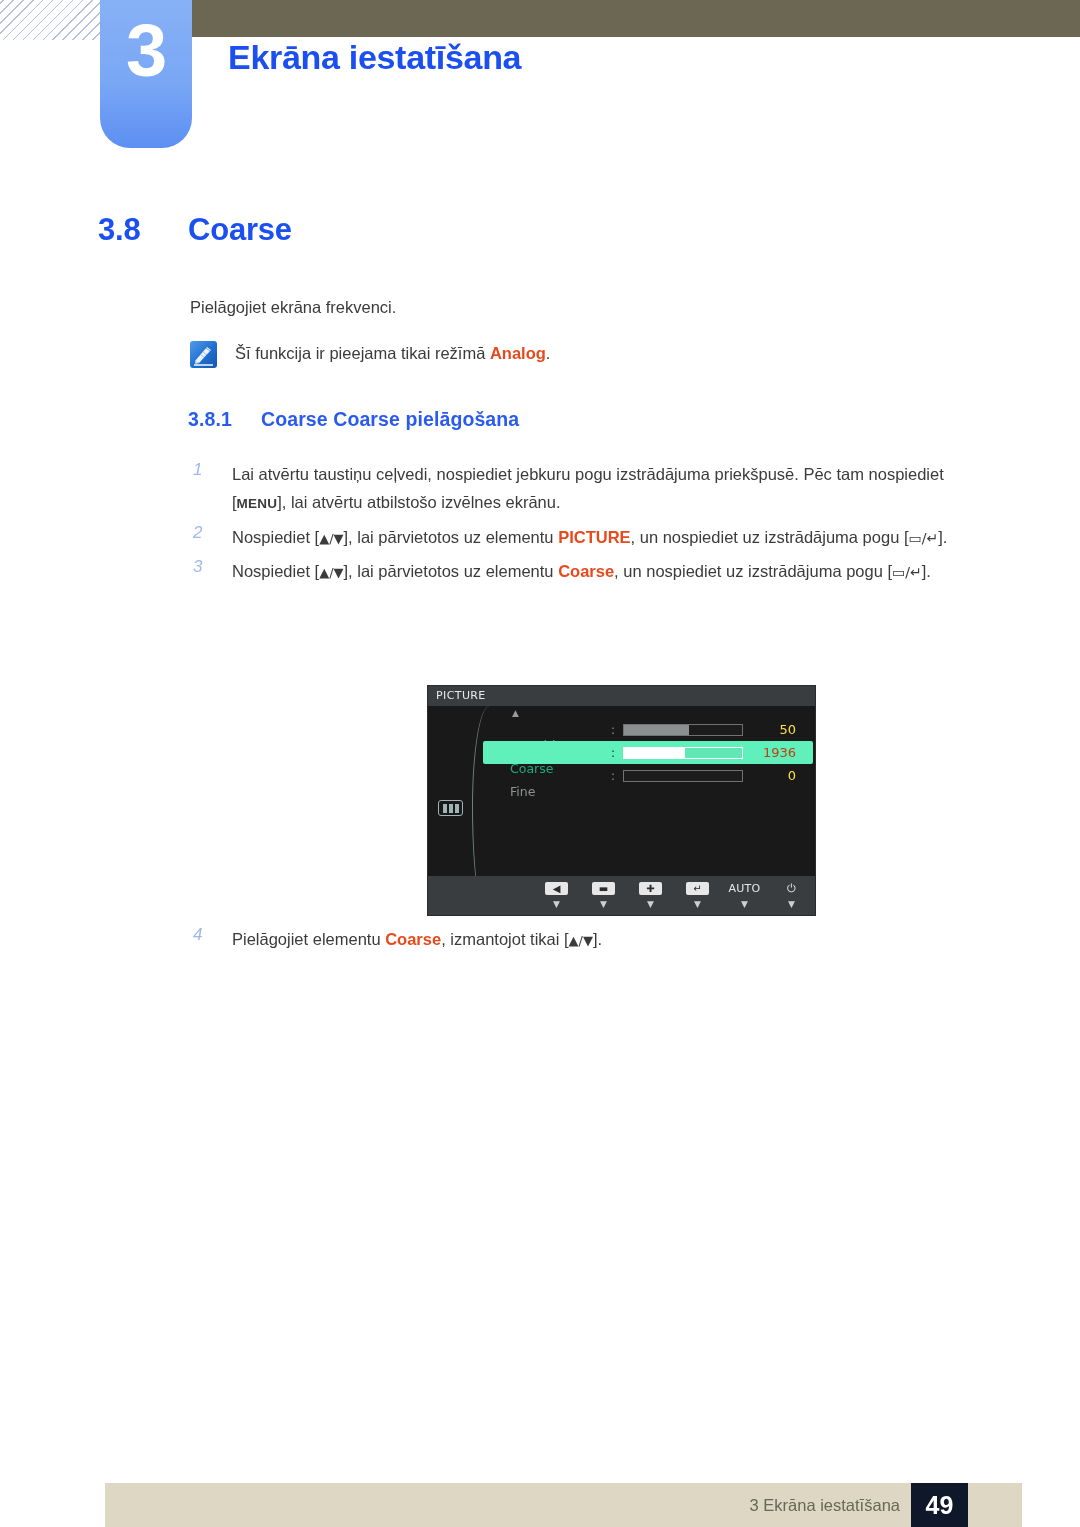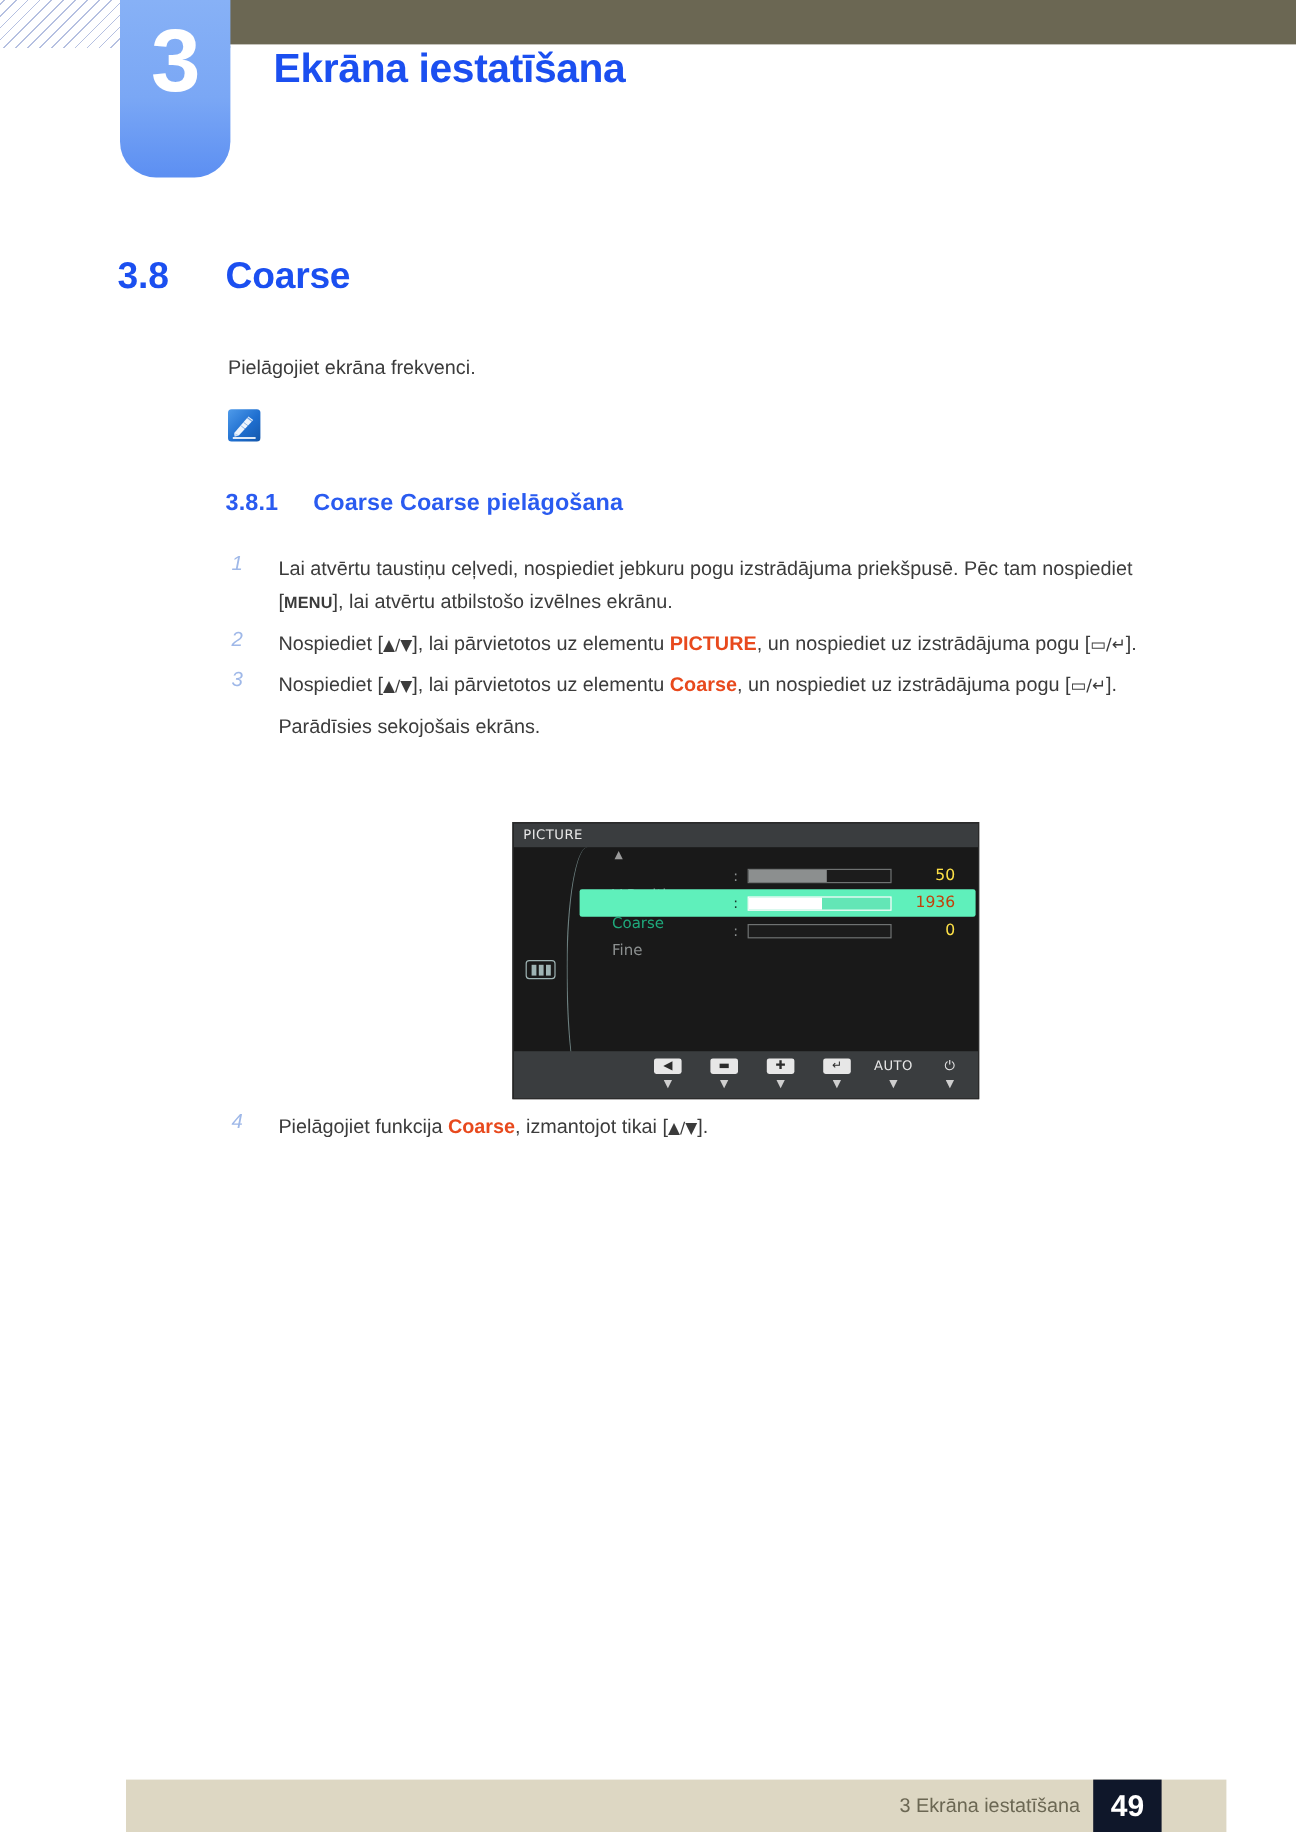--- a/index.html
+++ b/index.html
@@ -407,20 +407,21 @@
   <span class="note-icon">
     <svg width="27" height="27" viewBox="0 0 27 27" aria-hidden="true">
       <path d="M5 20 L17 6 L21 9 L9 22 Z" fill="#ffffff" opacity="0.92"></path>
       <path d="M5 20 L9 22 L5.5 23 Z" fill="#ffffff" opacity="0.8"></path>
       <path d="M4 24 L23 24" stroke="#ffffff" stroke-width="1.6" opacity="0.9"></path>
       <path d="M16 7 L20 10" stroke="#1f6fd0" stroke-width="1" opacity="0.6"></path>
       <path d="M13 11 L17 14" stroke="#1f6fd0" stroke-width="0.8" opacity="0.5"></path>
       <path d="M11 14 L15 17" stroke="#1f6fd0" stroke-width="0.8" opacity="0.5"></path>
     </svg>
   </span>
+  <span class="note-text"><span>Šī funkcija ir pieejama tikai režīmā </span><span class="hl-strong">Analog</span><span>.</span></span>
 </div>
 
 <div class="subsection-heading">
   <span class="num">3.8.1</span><span>Coarse Coarse pielāgošana</span>
 </div>
 
 <div class="steps">
 
   <div class="step">
     <span class="step-num">1</span>
@@ -429,21 +430,20 @@
 
   <div class="step">
     <span class="step-num">2</span>
     <div class="step-body"><span>Nospiediet [</span><span class="arrowkey">▲/▼</span><span>], lai pārvietotos uz elementu </span><span class="hl-strong">PICTURE</span><span>, un nospiediet uz izstrādājuma pogu [</span><span class="sqkey">▭/↵</span><span>].</span></div>
   </div>
 
   <div class="step">
     <span class="step-num">3</span>
     <div class="step-body"><span>Nospiediet [</span><span class="arrowkey">▲/▼</span><span>], lai pārvietotos uz elementu </span><span class="hl-strong">Coarse</span><span>, un nospiediet uz izstrādājuma pogu [</span><span class="sqkey">▭/↵</span><span>].</span></div>
   </div>
-  <div class="substep">Parādīsies sekojošais ekrāns.</div>
 </div>
 
 <div class="osd">
   <div class="osd-titlebar"></div>
   <div class="osd-title">PICTURE</div>
   <div class="osd-uparrow">▲</div>
   <div class="osd-curve"></div>
   <div class="osd-sideicon">
       <i></i>
       <i></i>
@@ -516,21 +516,21 @@
           <span class="txt">⏻</span>
         </span>
       <span class="tri">▼</span>
     </div>
   </div>
 </div>
 
 <div class="steps" style="top:925px;">
   <div class="step">
     <span class="step-num">4</span>
-    <div class="step-body"><span>Pielāgojiet funkcija </span><span class="hl-strong">Coarse</span><span>, izmantojot tikai [</span><span class="arrowkey">▲/▼</span><span>].</span></div>
+    <div class="step-body"><span>Pielāgojiet elementu </span><span class="hl-strong">Coarse</span><span>, izmantojot tikai [</span><span class="arrowkey">▲/▼</span><span>].</span></div>
   </div>
 </div>
 
 <div class="footer-bar"></div>
 <div class="footer-text">3 Ekrāna iestatīšana</div>
 <div class="footer-page">
   <span>49</span>
 </div>
 
 </body></html>

